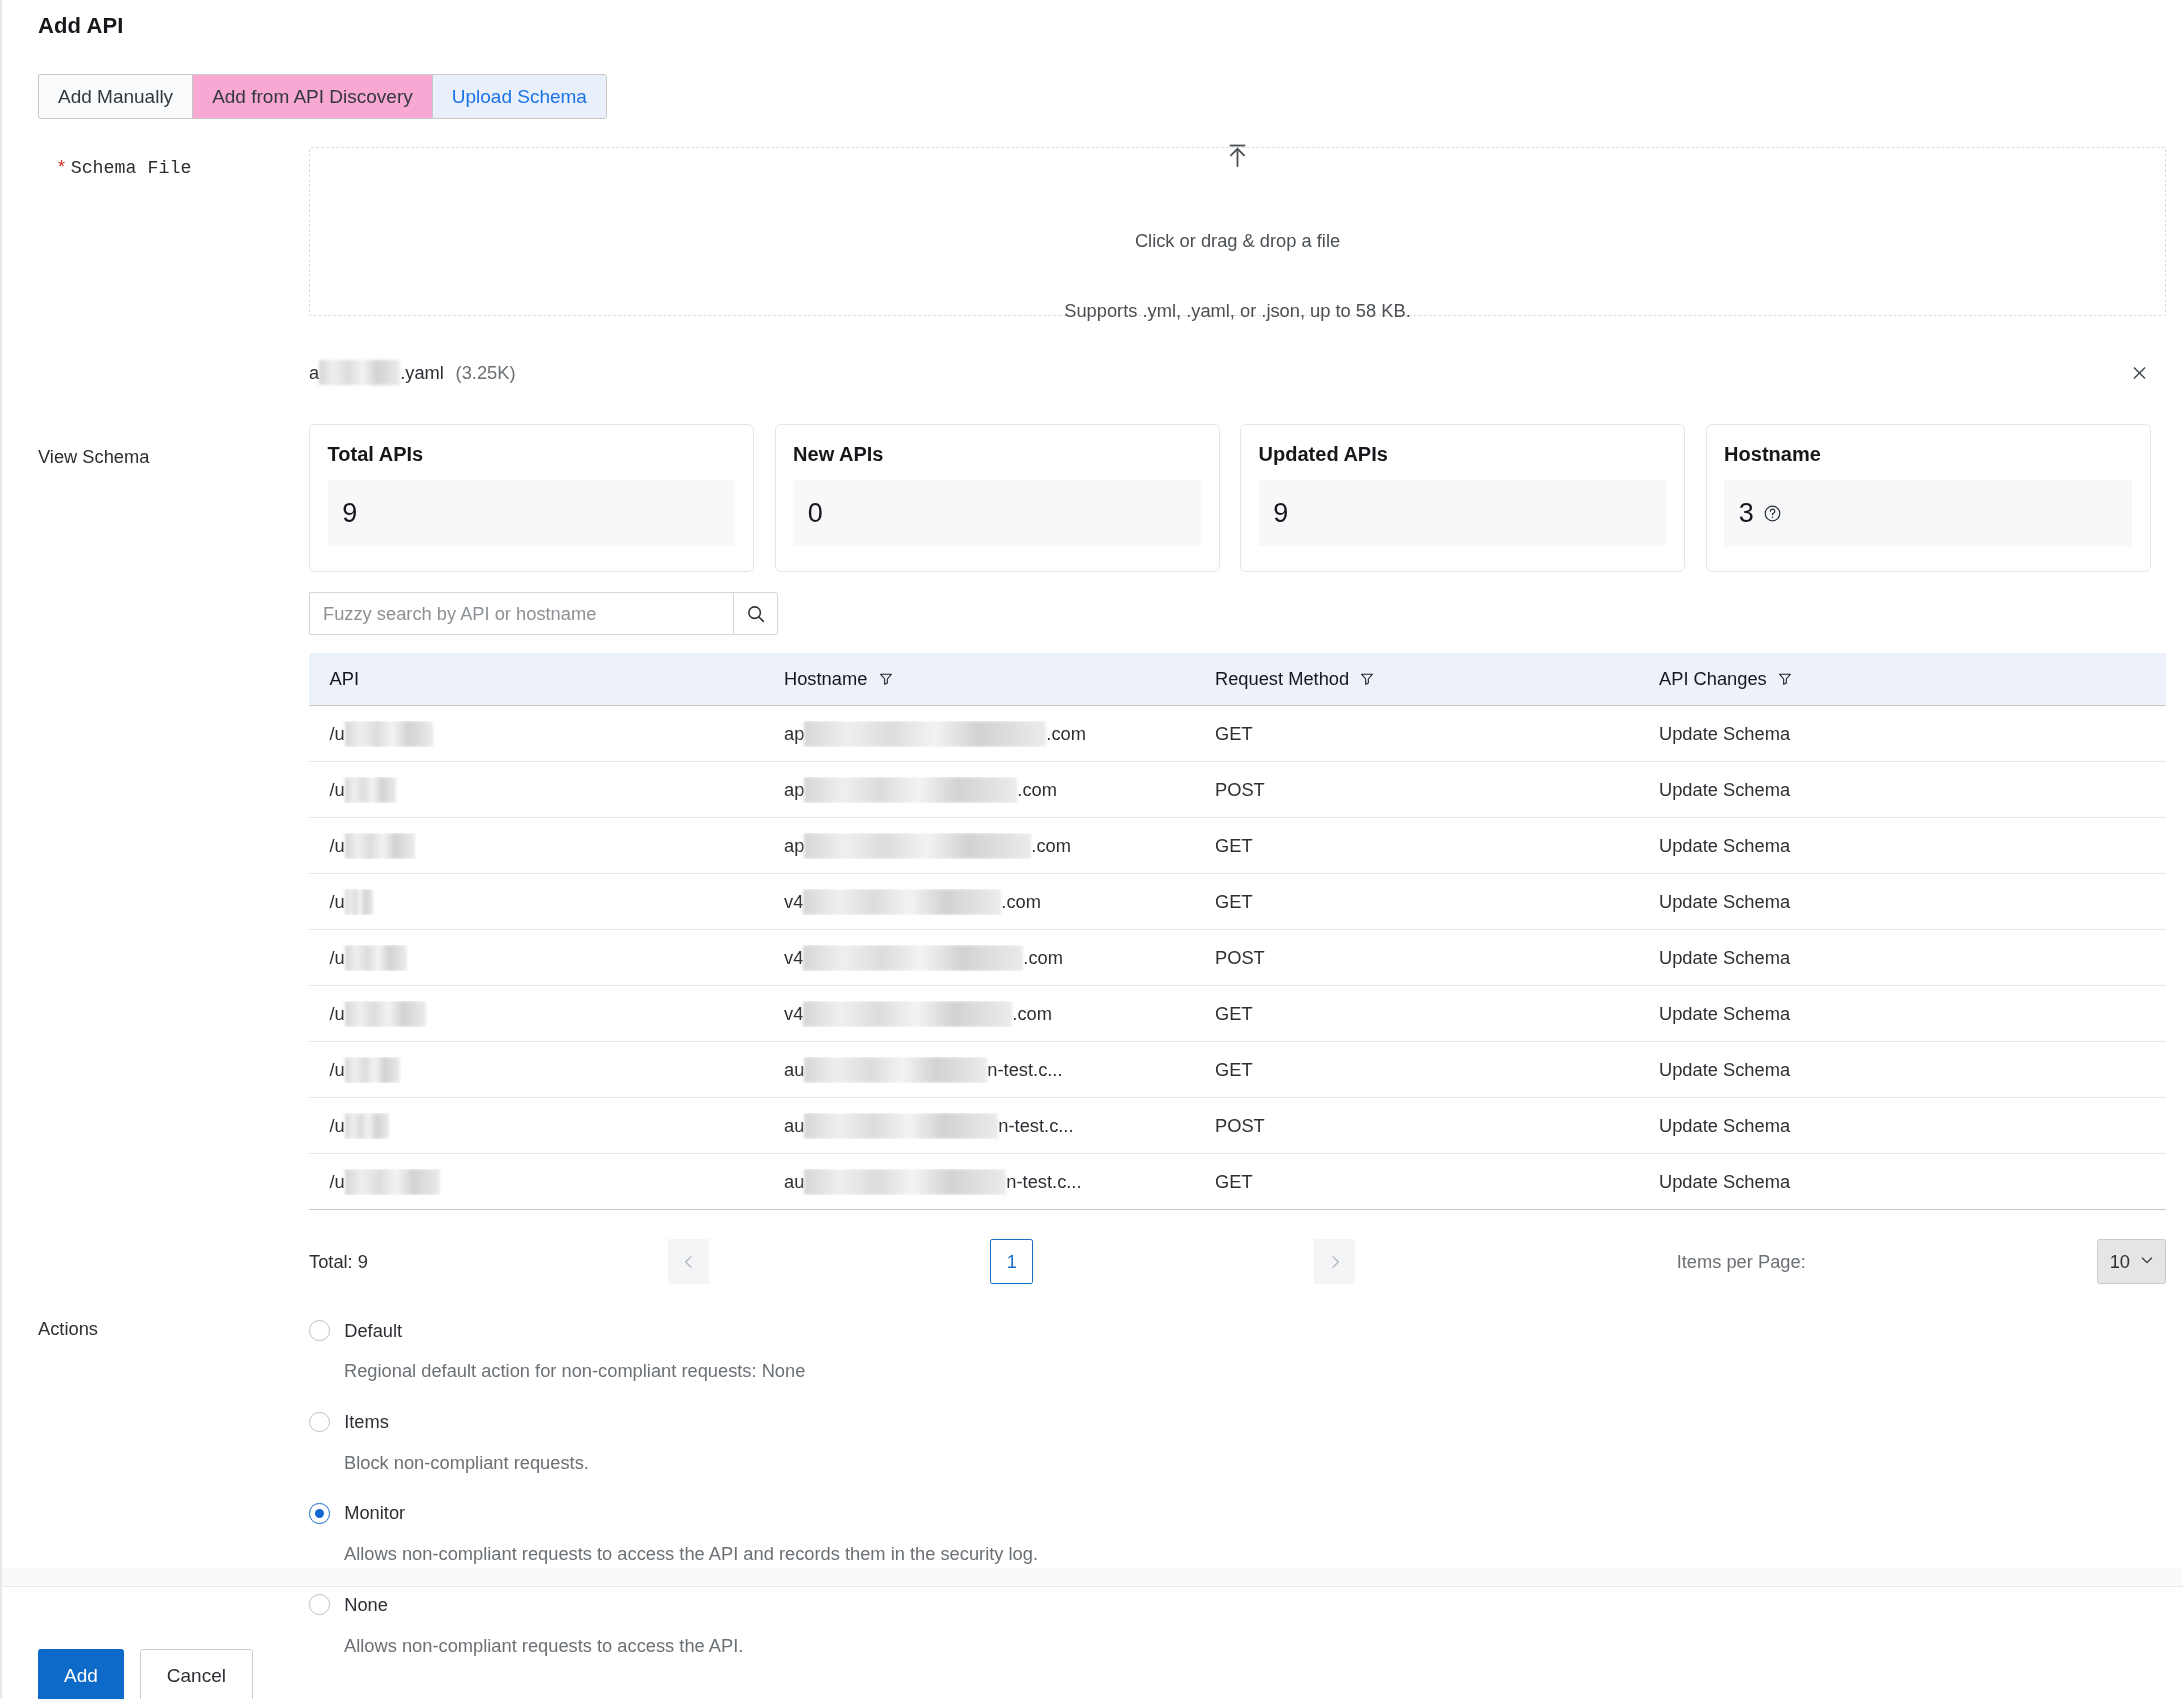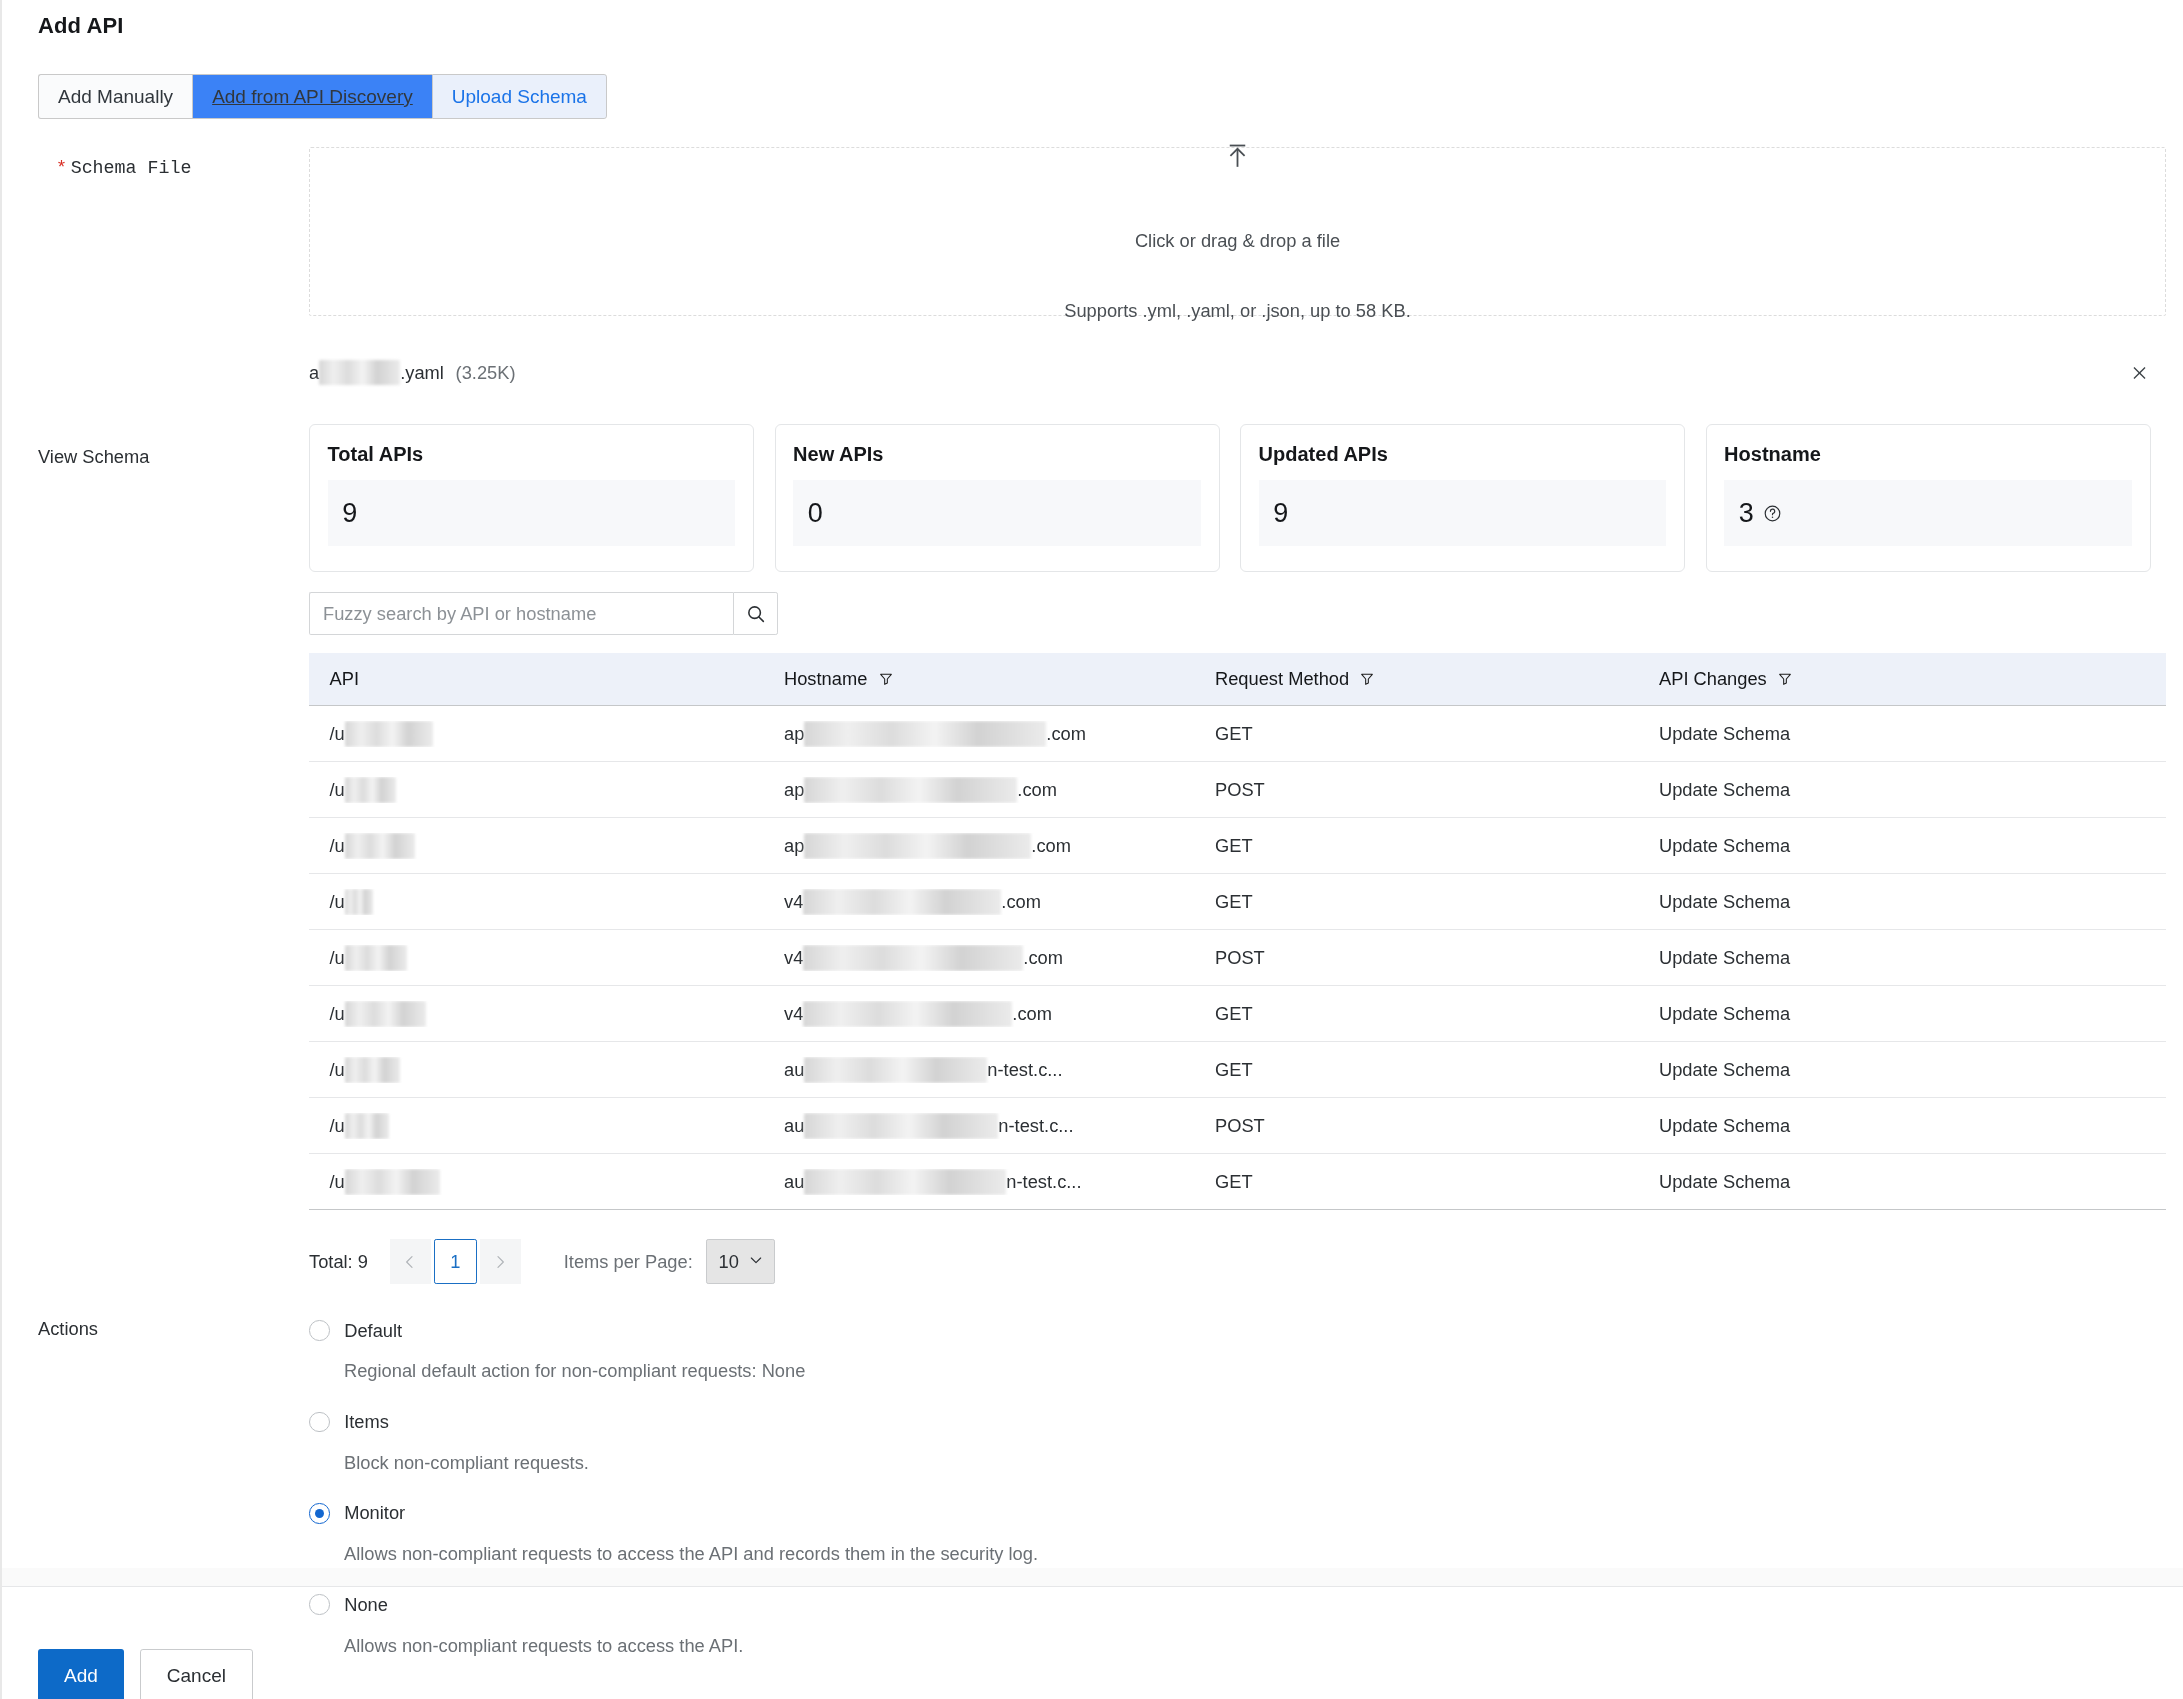--- a/index.html
+++ b/index.html
@@ -24,21 +24,21 @@
   .tabs { position:absolute; left:38px; top:74px; display:flex; height:45px; }
   .tab {
     display:flex; align-items:center; justify-content:center;
     padding:8px 19px; height:45px;
     border:0.7px solid #c9c9c9; border-right:none;
     font-size:19px; color:#31373d; background:#fafbfc;
     cursor:pointer; white-space:nowrap;
   }
   .tab:first-child { border-radius:2.9px 0 0 2.9px; }
   .tab:last-child { border-right:0.7px solid #c9c9c9; border-radius:0 2.9px 2.9px 0; }
-  .tab.plain { background:#3b82f6;text-decoration:underline; }
+  .tab.plain { background:#f9a8d4; }
   .tab.active { background:#eaf0fb; color:#1a73e8; }
 
   
   .lbl {
     position:absolute; font-size:18.3px; color:#2b2f33;
   }
   .req-star { color:#d93026; margin-right:3.7px; }
 
   
   .dropzone {
@@ -117,21 +117,21 @@
   .trow {
     display:flex; height:56px; align-items:center; border-bottom:0.7px solid #e6e7e9;
     position:relative;
   }
   .trow:last-child { border-bottom:1.5px solid #c5c7c9; }
   .cell { font-size:18.3px; color:#2b2f33; display:flex; align-items:center; overflow:hidden; white-space:nowrap; }
 
   
   .pager {
     position:absolute; left:309px; top:1232px; width:1857px; height:59px;
-    display:flex; align-items:center; justify-content:flex-start; gap:0;
+    display:flex; align-items:center; justify-content:space-between; gap:0;
   }
   .total { font-size:18.3px; color:#2b2f33; margin-right:22px; }
   .pg-btn {
     width:41px; height:45px; background:#f4f5f6; border:none;
     display:flex; align-items:center; justify-content:center; cursor:pointer;
     color:#b0b4b8;
   }
   .pg-cur {
     width:43px; height:45px; background:#fff; border:1.5px solid #1a6fc4;
     border-radius:2.2px; display:flex; align-items:center; justify-content:center;

